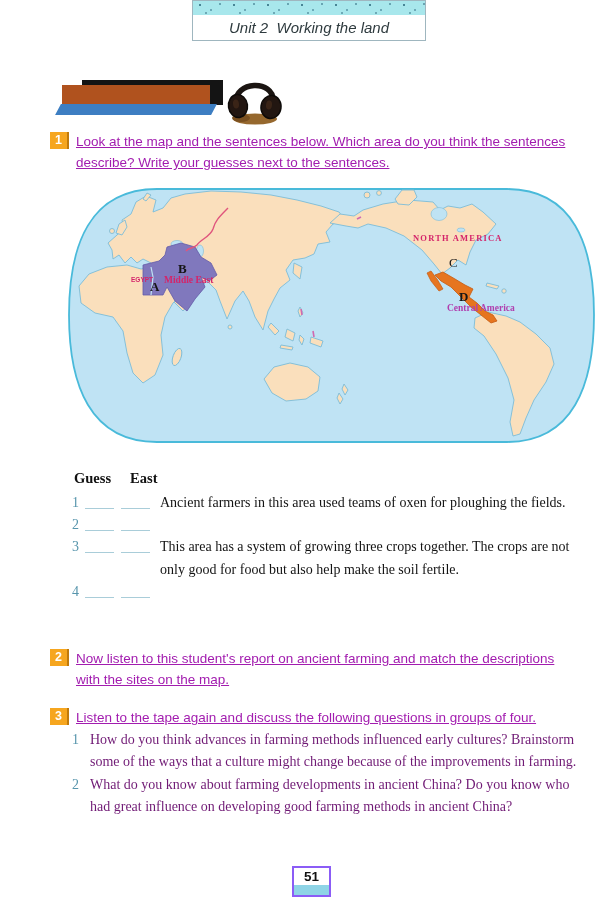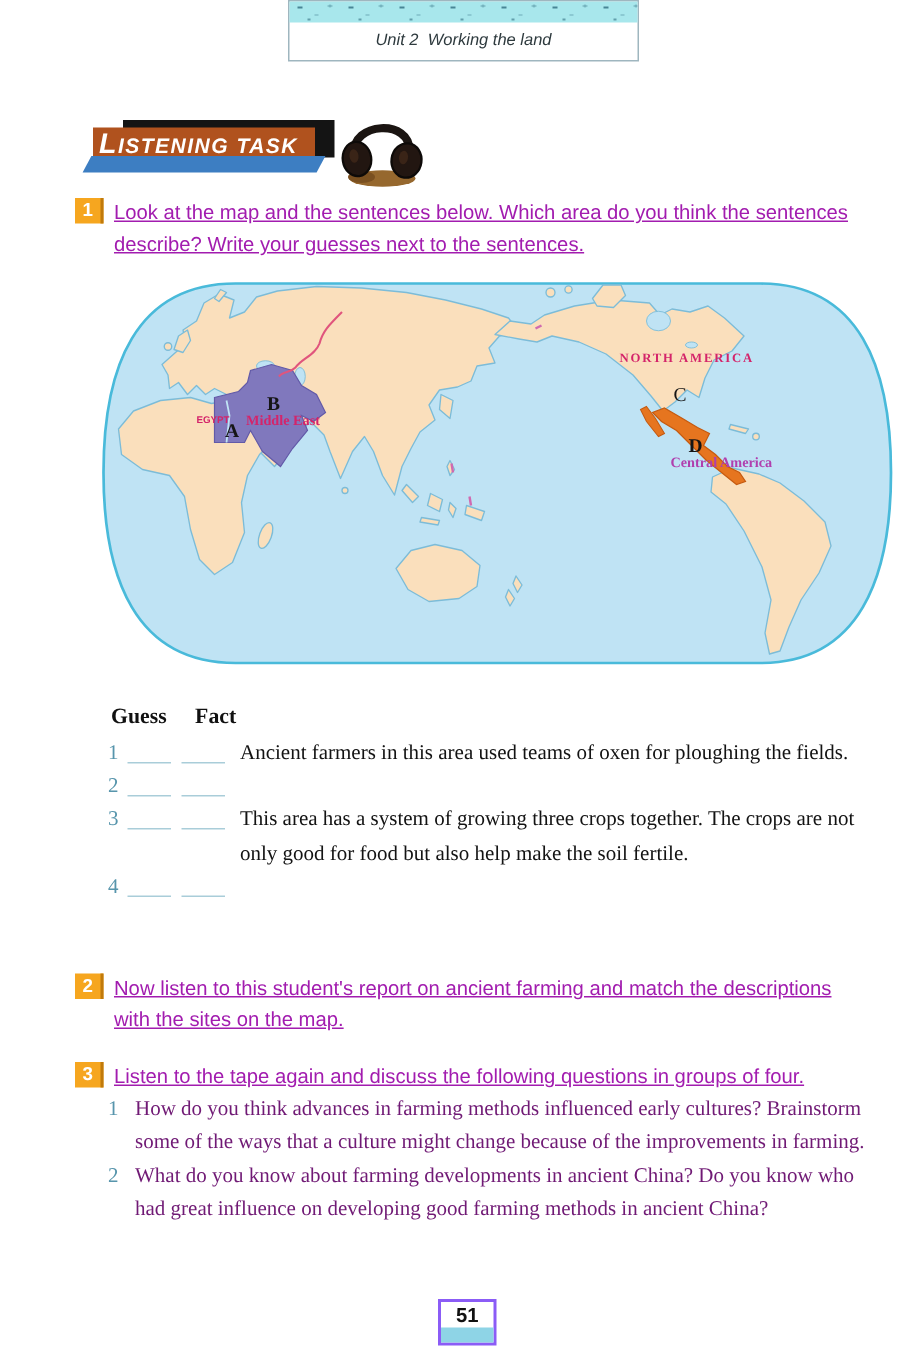--- a/index.html
+++ b/index.html
@@ -10,21 +10,21 @@
   .unit-header{position:absolute;left:192px;top:0;width:234px;height:41px;
                border:1px solid #9fb6bf;box-sizing:border-box;background:#fff;}
   .water-strip{height:14px;background-color:#a8e7ec;
     background-image:
       radial-gradient(ellipse 3px 1.2px at 7px 4px, rgba(40,100,120,.75) 55%, transparent 61%),
       radial-gradient(ellipse 2.5px 1px at 18px 9px, rgba(70,130,150,.6) 55%, transparent 61%),
       radial-gradient(ellipse 3px 1.2px at 27px 3px, rgba(40,100,120,.5) 55%, transparent 61%),
       radial-gradient(ellipse 2px 1px at 13px 12px, rgba(40,100,120,.55) 55%, transparent 61%);
     background-size:34px 14px;}
   .unit-title{height:25px;line-height:25px;text-align:center;font-style:italic;
-              font-size:11px;color:#2e3a3e;white-space:pre;}
+              font-size:15px;color:#2e3a3e;white-space:pre;}
 
   
   .logo{position:absolute;left:52px;top:80px;width:170px;height:37px;}
   .logo-black{position:absolute;left:30px;top:0;width:141px;height:25px;background:#141414;}
   .logo-orange{position:absolute;left:10px;top:5px;width:148px;height:23px;background:#b0521e;}
   .logo-blue{position:absolute;left:6px;top:24px;width:156px;height:11px;background:#3d7ec2;
              transform:skewX(-28deg);}
   .logo-text{position:absolute;left:14px;top:6px;color:#ffffff;font-weight:bold;
              font-style:italic;font-size:14px;letter-spacing:1px;white-space:pre;}
   .logo-text::first-letter{font-size:19px;}
@@ -73,21 +73,20 @@
 
   <div class="unit-header">
     <div class="water-strip"></div>
     <div class="unit-title">Unit 2  Working the land</div>
   </div>
 
   <div class="logo">
     <div class="logo-black"></div>
     <div class="logo-orange"></div>
     <div class="logo-blue"></div>
-    <div class="logo-text">LISTENING TASK</div>
   </div>
 
   <svg class="headphones" width="58" height="56" viewBox="0 0 58 56">
     <ellipse cx="29" cy="47" rx="22" ry="5.5" fill="#96682e"></ellipse>
     <ellipse cx="15" cy="46" rx="9" ry="4" fill="#7a5020"></ellipse>
     <path d="M 10,31 C 8,9 48,7 47,29" stroke="#1b1512" stroke-width="5.5" fill="none"></path>
     <ellipse cx="12" cy="34" rx="9.5" ry="11.5" fill="#221611" stroke="#0d0a08" stroke-width="1.5" transform="rotate(-8 12 34)"></ellipse>
     <ellipse cx="45" cy="35" rx="10" ry="11.5" fill="#221611" stroke="#0d0a08" stroke-width="1.5" transform="rotate(8 45 35)"></ellipse>
     <ellipse cx="10" cy="32" rx="3" ry="4.5" fill="#3a2417" transform="rotate(-8 10 32)"></ellipse>
     <ellipse cx="43" cy="33" rx="3" ry="4.5" fill="#3a2417" transform="rotate(8 43 33)"></ellipse>
@@ -168,21 +167,21 @@
     <text x="111" y="86" font-size="13" font-weight="bold" fill="#151515" font-family="Liberation Serif, serif">B</text>
     <text x="97" y="96" font-size="9.5" font-weight="bold" fill="#d4246a" font-family="Liberation Serif, serif">Middle East</text>
     <text x="346" y="54" font-size="8.5" font-weight="bold" letter-spacing="1.2" fill="#d4246a" font-family="Liberation Serif, serif">NORTH AMERICA</text>
     <text x="382" y="80" font-size="13" fill="#151515" font-family="Liberation Serif, serif">C</text>
     <text x="392" y="114" font-size="13" font-weight="bold" fill="#151515" font-family="Liberation Serif, serif">D</text>
     <text x="380" y="124" font-size="9.5" font-weight="bold" fill="#b03fae" font-family="Liberation Serif, serif">Central America</text>
   </svg>
 
   <div class="guess-section">
     <div class="g-head">
-      <span class="gh1">Guess</span><span class="gh2">Fact</span>
+      <span class="gh1">Guess</span><span class="gh2">East</span>
     </div>
 
     <div class="g-row">
       <span class="g-num">1</span>
       <span class="g-blank g-blank1"></span>
       <span class="g-blank g-blank2"></span>
       <p class="g-text">Ancient farmers in this area used teams of oxen for ploughing the fields.</p>
     </div>
 
     <div class="g-row">

